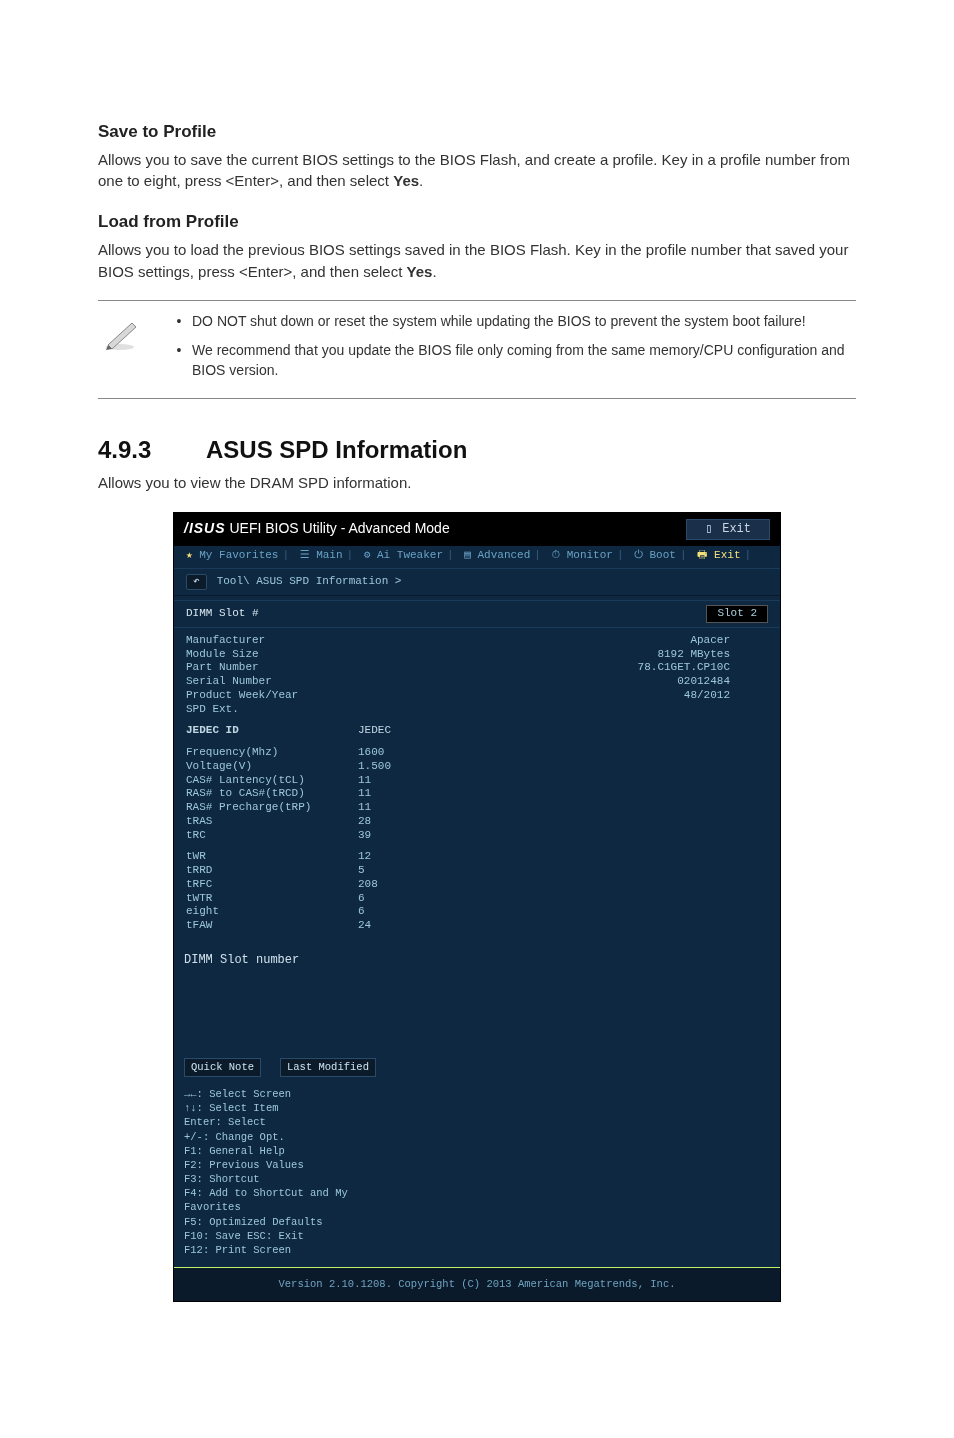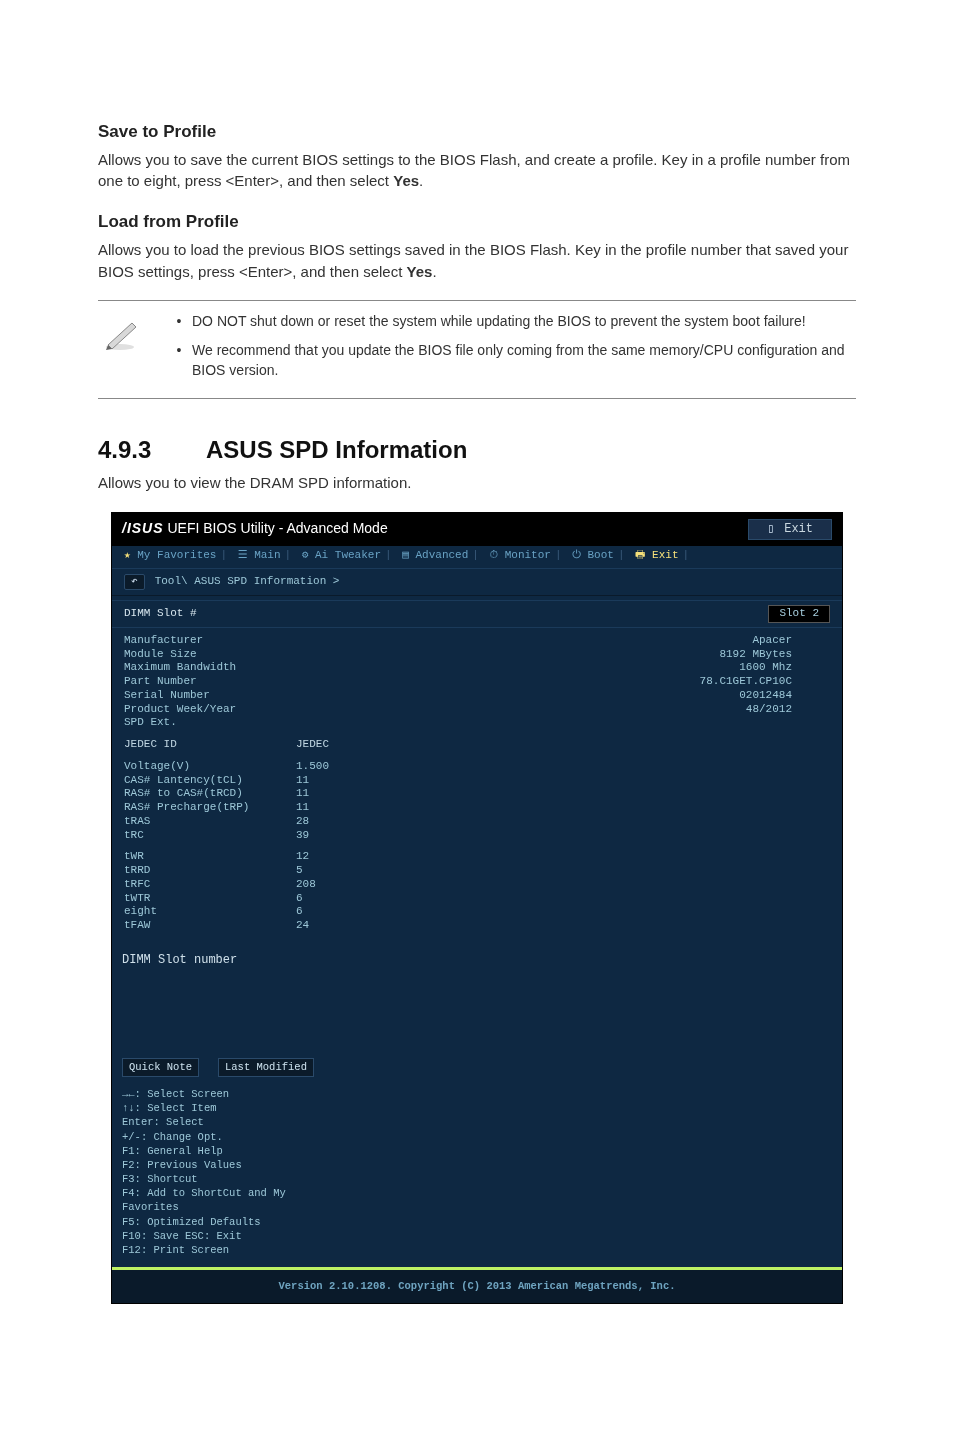--- a/index.html
+++ b/index.html
@@ -73,21 +73,21 @@
     color: #111111;
   }
   .section-sub {
     font-size: 15px;
     color: #333;
     margin-bottom: 18px;
   }
 
   
   .bios {
-    width: 732px;
+    width: 608px;
     margin: 0 auto;
     background: #14b8a6;
     color: #9dc8d8;
     font-family: "Courier New", monospace;
     font-size: 11px;
     line-height: 1.25;
     border: 1px solid #000;
   }
   .bios-title {
     background: #000;
@@ -180,21 +180,21 @@
   .val-right {
     display: flex;
   }
   .val-right .k2 { flex: 0 0 172px; color: #9dc8d8;}
   .val-right .v2 { flex: 1; color: #9dc8d8; text-align: right; padding-right: 38px;}
 
   .jedec-row {
     padding: 8px 12px 0 12px;
     display: flex;
   }
-  .jedec-row .k { flex: 0 0 172px; color: #c0d6e2;}
+  .jedec-row .k { flex: 0 0 172px; color: #c0d6e2; font-weight: bold;}
   .jedec-row .v { color: #c0d6e2;}
   .timing-block {
     padding: 8px 12px 6px 12px;
   }
   .timing-row {
     display: flex;
   }
   .timing-row .k { flex: 0 0 172px; color: #9dc8d8;}
   .timing-row .v { color: #9dc8d8;}
   .right-head {
@@ -219,22 +219,21 @@
     color:#9dc8d8;
     font-size:10.5px;
   }
   .help-list div{ line-height:1.35;}
   .bios-footer{
     background:#0a1a2a;
     color:#6fa4c0;
     padding: 10px 0;
     text-align:center;
     font-size:10.5px;
-    border-top:3px solid #bef264;
-    font-weight:bold;
+    border-top:1px solid #bef264;
   }
 
   
   .page-footer {
     display: flex;
     justify-content: space-between;
     font-size: 14px;
     color: #333;
     border-top: 1px solid #b0b0b0;
     margin-top: 260px;
@@ -325,24 +324,20 @@
       <div class="kv-block">
         <div class="val-right">
             <div class="k2">Manufacturer</div>
             <div class="v2">Apacer</div>
           </div>
         <div class="val-right">
             <div class="k2">Module Size</div>
             <div class="v2">8192 MBytes</div>
           </div>
         <div class="val-right">
-            <div class="k2">Maximum Bandwidth</div>
-            <div class="v2">1600 Mhz</div>
-          </div>
-        <div class="val-right">
             <div class="k2">Part Number</div>
             <div class="v2">78.C1GET.CP10C</div>
           </div>
         <div class="val-right">
             <div class="k2">Serial Number</div>
             <div class="v2">02012484</div>
           </div>
         <div class="val-right">
             <div class="k2">Product Week/Year</div>
             <div class="v2">48/2012</div>
@@ -352,20 +347,24 @@
             <div class="v2"></div>
           </div>
       </div>
 
       <div class="jedec-row">
         <div class="k">JEDEC ID</div>
         <div class="v">JEDEC</div>
       </div>
 
       <div class="timing-block">
+        <div class="timing-row">
+            <div class="k">Frequency(Mhz)</div>
+            <div class="v">1600</div>
+          </div>
         <div class="timing-row">
             <div class="k">Voltage(V)</div>
             <div class="v">1.500</div>
           </div>
         <div class="timing-row">
             <div class="k">CAS# Lantency(tCL)</div>
             <div class="v">11</div>
           </div>
         <div class="timing-row">
             <div class="k">RAS# to CAS#(tRCD)</div>

